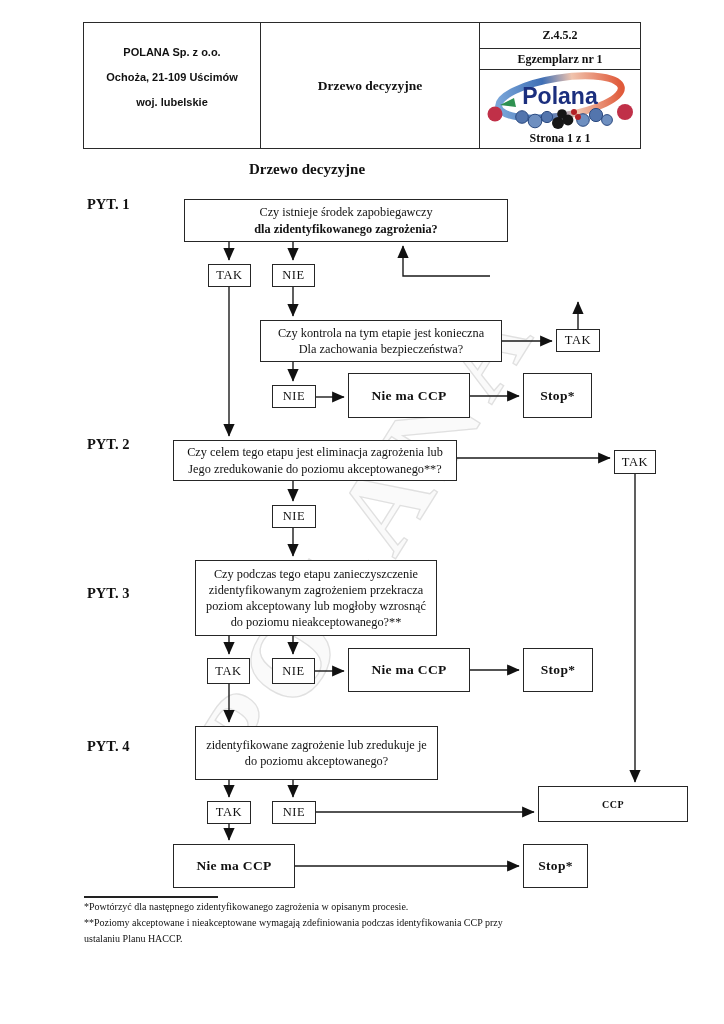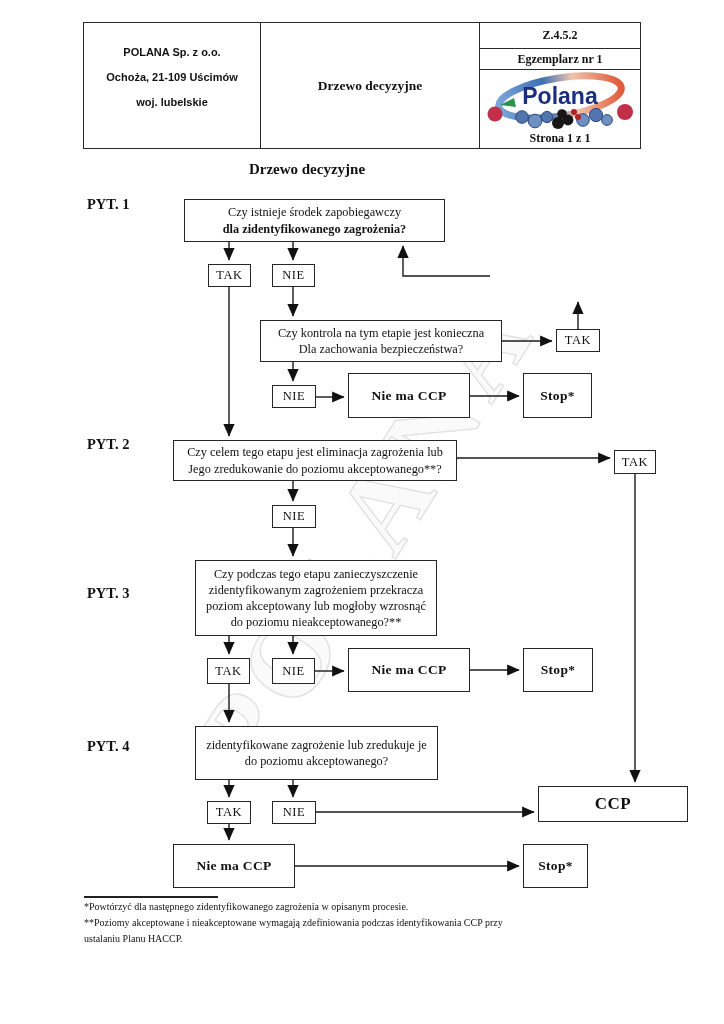--- a/index.html
+++ b/index.html
@@ -26,21 +26,21 @@
             font-weight:bold;font-size:15px;}
   .pyt{position:absolute;left:87px;font-weight:bold;font-size:14.5px;white-space:nowrap;}
   .box{position:absolute;box-sizing:border-box;background:#fff;border:1.5px solid #262626;
        display:flex;flex-direction:column;align-items:center;justify-content:center;
        text-align:center;z-index:2;}
   .q{font-size:12.3px;line-height:1.32;}
   .q div{white-space:nowrap;}
   .tn{font-size:12.5px;letter-spacing:0.6px;}
   .bold{font-weight:bold;}
   .lbl-b{font-size:13.5px;font-weight:bold;letter-spacing:0.3px;text-align:center;}
-  .ccp-b{font-size:17px;font-weight:bold;letter-spacing:0.5px;}
+  .ccp-b{font-size:10px;font-weight:bold;letter-spacing:0.5px;}
 
   svg.wires{position:absolute;left:0;top:0;z-index:1;}
 
   .watermark{position:absolute;left:100px;top:470px;z-index:0;
              font-size:112px;font-weight:bold;letter-spacing:10px;
              color:#fafafa;-webkit-text-stroke:1.3px #e0e0e0;
              transform:rotate(-58deg);transform-origin:50% 50%;white-space:nowrap;
              user-select:none;}
 
   
@@ -134,21 +134,21 @@
       <path d="M470,670 L519,670" marker-end="url(#arr)"></path>
       <path d="M229,684 L229,722" marker-end="url(#arr)"></path>
       <path d="M229,780 L229,797" marker-end="url(#arr)"></path>
       <path d="M293,780 L293,797" marker-end="url(#arr)"></path>
       <path d="M316,812 L534,812" marker-end="url(#arr)"></path>
       <path d="M229,824 L229,840" marker-end="url(#arr)"></path>
       <path d="M295,866 L519,866" marker-end="url(#arr)"></path>
     </g>
   </svg>
 
-  <div class="box q" style="left:184px;top:199px;width:261px;height:43px;">
+  <div class="box q" style="left:184px;top:199px;width:324px;height:43px;">
     <div>Czy istnieje środek zapobiegawczy</div>
     <div class="bold">dla zidentyfikowanego zagrożenia?</div>
   </div>
   <div class="box tn" style="left:208px;top:264px;width:43px;height:23px;">TAK</div>
   <div class="box tn" style="left:272px;top:264px;width:43px;height:23px;">NIE</div>
 
 
   <div class="box q" style="left:260px;top:320px;width:242px;height:42px;">
     <div>Czy kontrola na tym etapie jest konieczna</div>
     <div>Dla zachowania bezpieczeństwa?</div>

